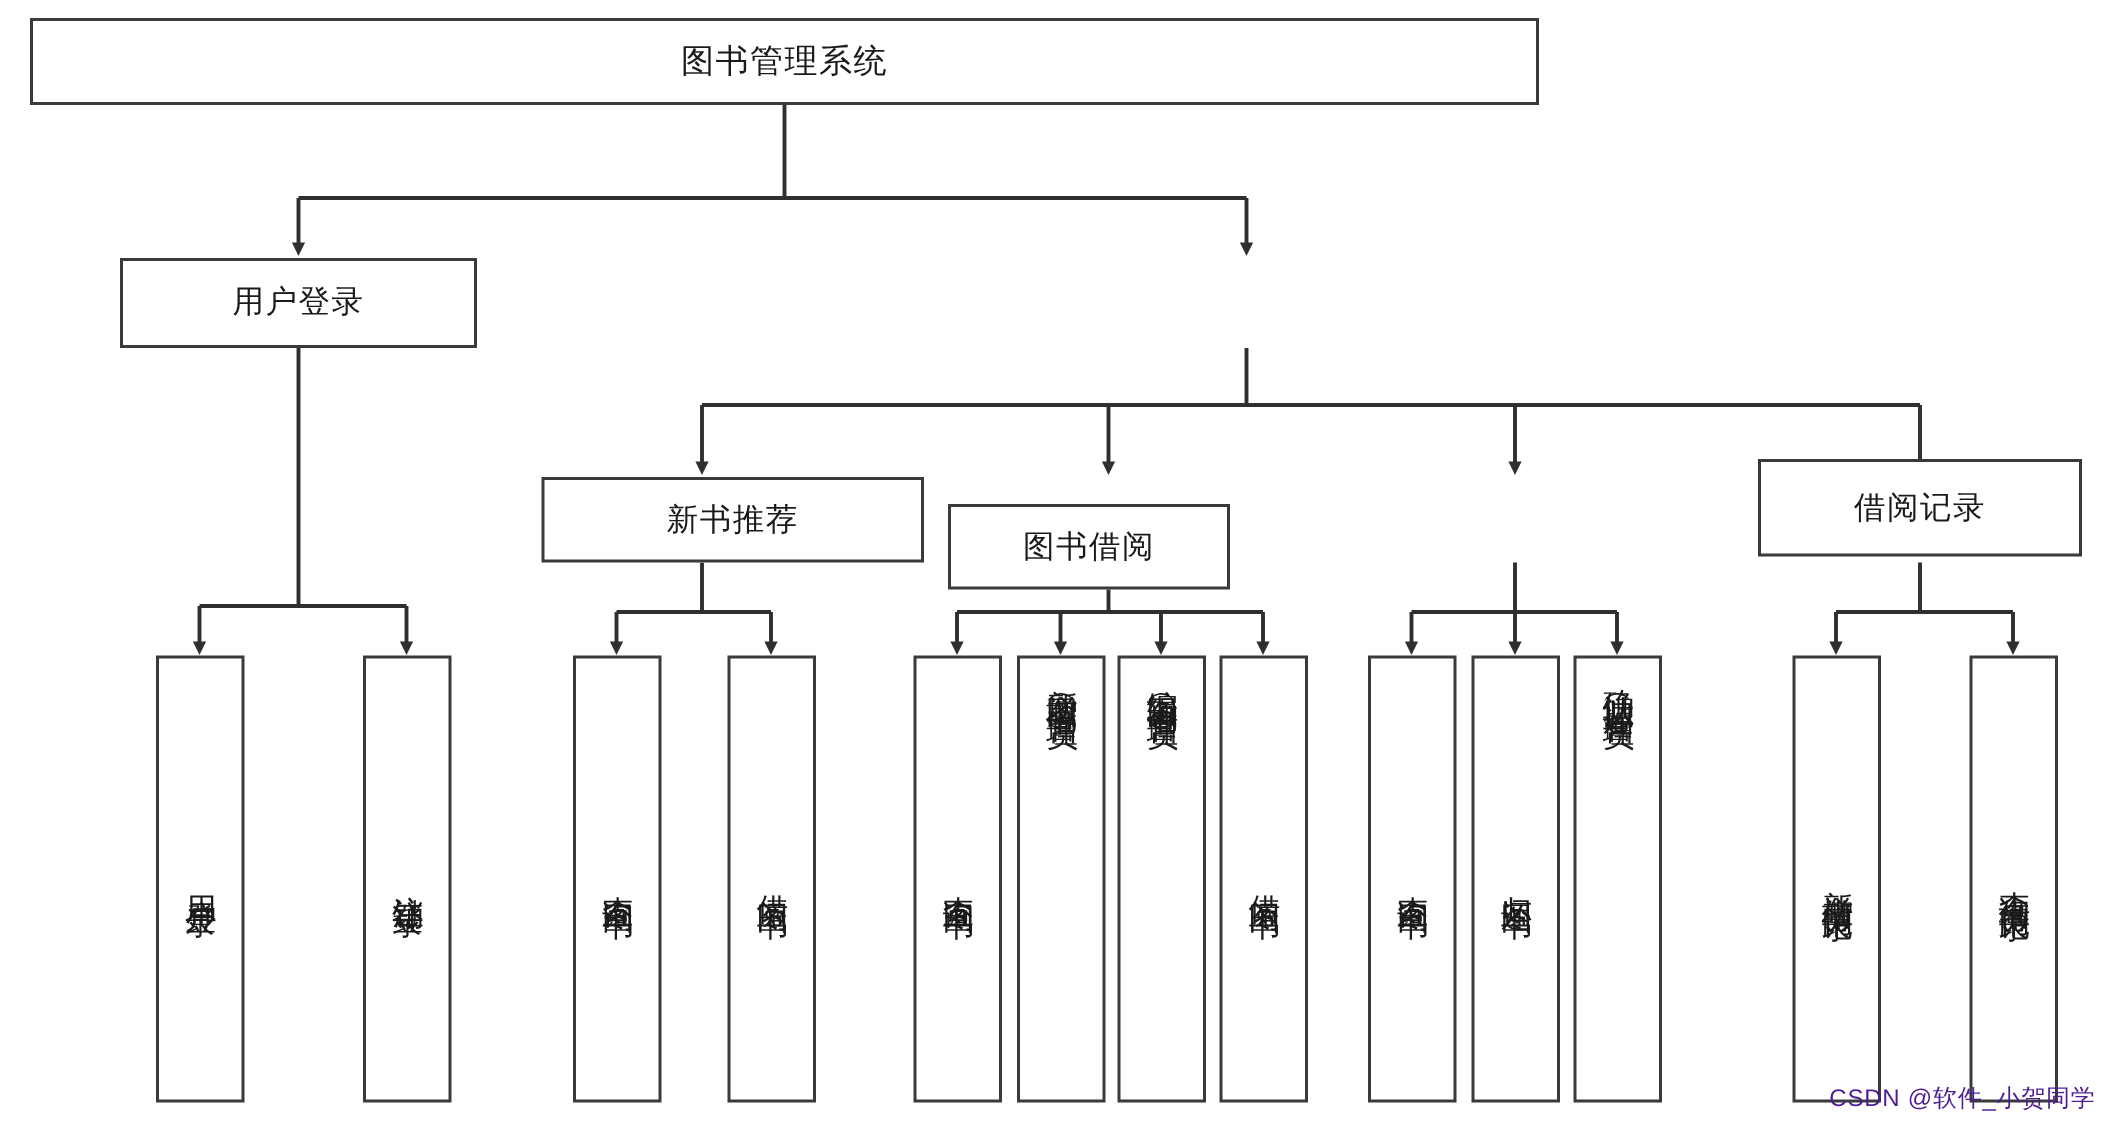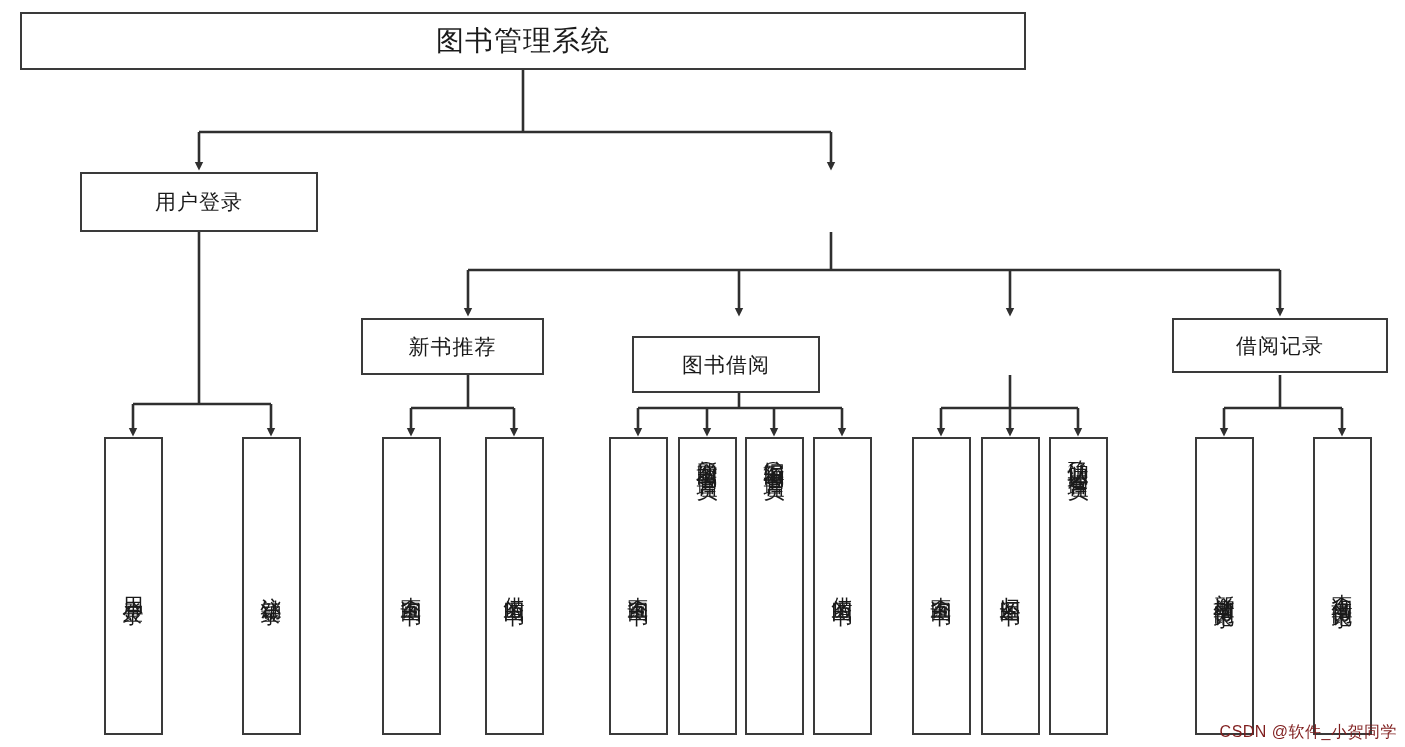--- a/index.html
+++ b/index.html
@@ -37,21 +37,21 @@
     align-items: center;
     justify-content: center;
     color: #1a1a1a;
   }
   .node.horiz {
     font-size: 21px;
     letter-spacing: 1px;
     line-height: 1.2;
   }
   .node.root {
-    font-size: 28px;
+    font-size: 22px;
   }
   .node.vert {
     writing-mode: vertical-rl;
     text-orientation: upright;
     font-size: 21px;
     letter-spacing: 3px;
     padding: 4px 0;
     line-height: 1.0;
   }
   .node.vert.toptext {
@@ -59,21 +59,21 @@
   }
   .node-label {
     display: block;
     white-space: nowrap;
   }
   .watermark {
     position: absolute;
     right: 8px;
     bottom: 4px;
     font-size: 16px;
-    color: #7f1d1d;
+    color: #4c1d95;
     letter-spacing: 0.5px;
     white-space: nowrap;
     user-select: none;
     text-align: right;
   }
 </style>
 </head>
 <body>
 
 <div id="diagram-root">
@@ -130,27 +130,27 @@
   </svg>
 
   <div class="node horiz root" style="left:20px; top:12px; width:1006px; height:58px;">
     <span class="node-label">图书管理系统</span>
   </div>
 
   <div class="node horiz" style="left:80px; top:172px; width:238px; height:60px;">
     <span class="node-label">用户登录</span>
   </div>
 
-  <div class="node horiz" style="left:361px; top:318px; width:183px; height:57px;">
+  <div class="node horiz" style="left:361px; top:318px; width:255px; height:57px;">
     <span class="node-label">新书推荐</span>
   </div>
   <div class="node horiz" style="left:632px; top:336px; width:188px; height:57px;">
     <span class="node-label">图书借阅</span>
   </div>
-  <div class="node horiz" style="left:1172px; top:318px; width:216px; height:55px;">
+  <div class="node horiz" style="left:1172px; top:306px; width:216px; height:65px;">
     <span class="node-label">借阅记录</span>
   </div>
 
   <div class="node vert" style="left:104px; top:437px; width:59px; height:298px;">
     <span class="node-label">用户登录</span>
   </div>
   <div class="node vert" style="left:242px; top:437px; width:59px; height:298px;">
     <span class="node-label">注销登录</span>
   </div>
 

